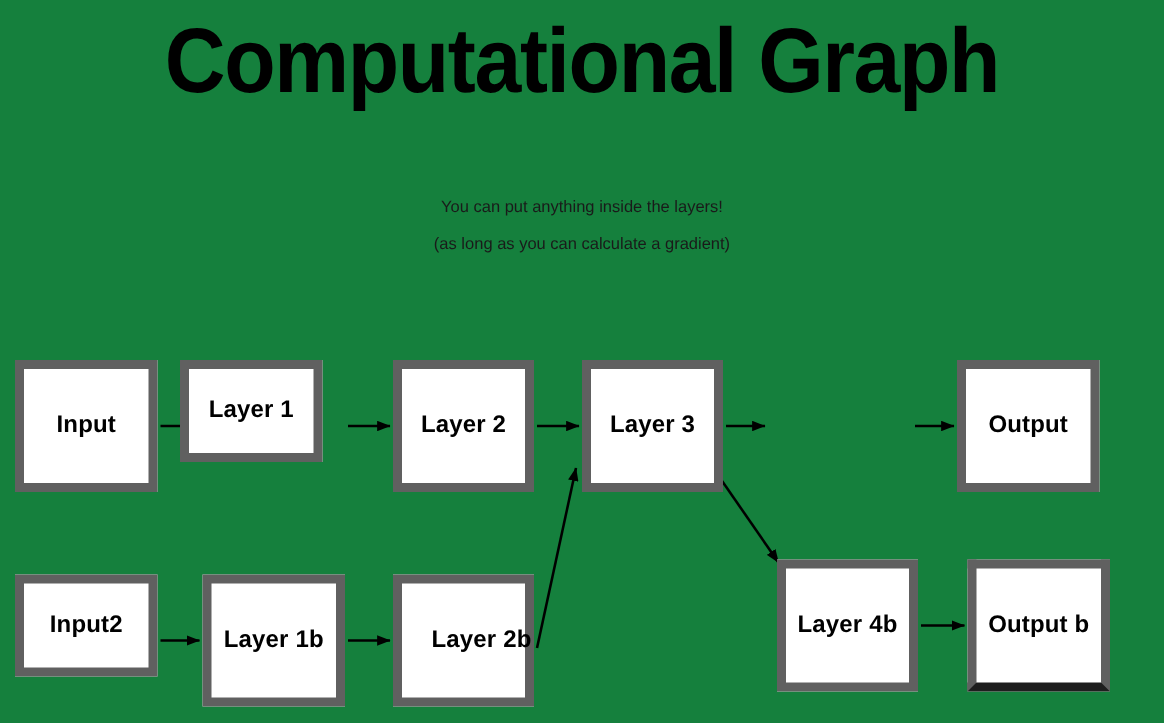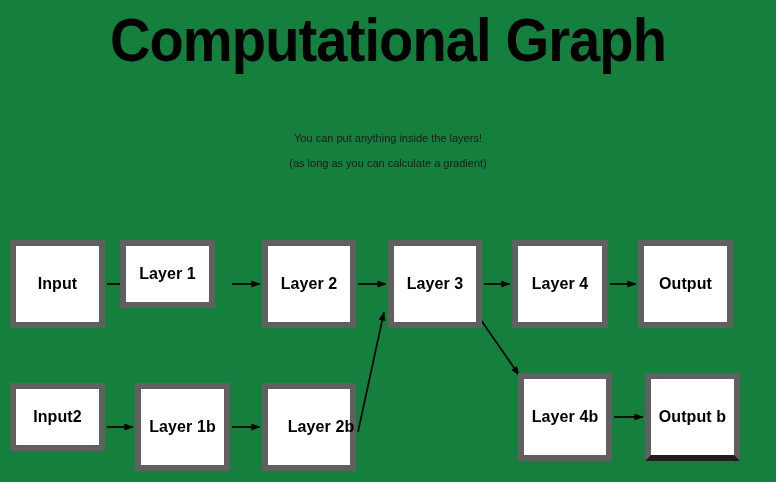--- a/index.html
+++ b/index.html
@@ -134,23 +134,20 @@
     </div>
 
     <div class="node-box" style="left:262px; top:240px; width:94px; height:88px;">
       <span class="node-label">Layer 2</span>
     </div>
 
     <div class="node-box" style="left:388px; top:240px; width:94px; height:88px;">
       <span class="node-label">Layer 3</span>
     </div>
 
-    <div class="node-box" style="left:512px; top:240px; width:96px; height:88px;">
-      <span class="node-label">Layer 4</span>
-    </div>
 
     <div class="node-box" style="left:638px; top:240px; width:95px; height:88px;">
       <span class="node-label">Output</span>
     </div>
 
     <div class="node-box" style="left:10px;  top:383px; width:95px; height:68px;">
       <span class="node-label">Input2</span>
     </div>
 
     <div class="node-box" style="left:135px; top:383px; width:95px; height:88px;">

